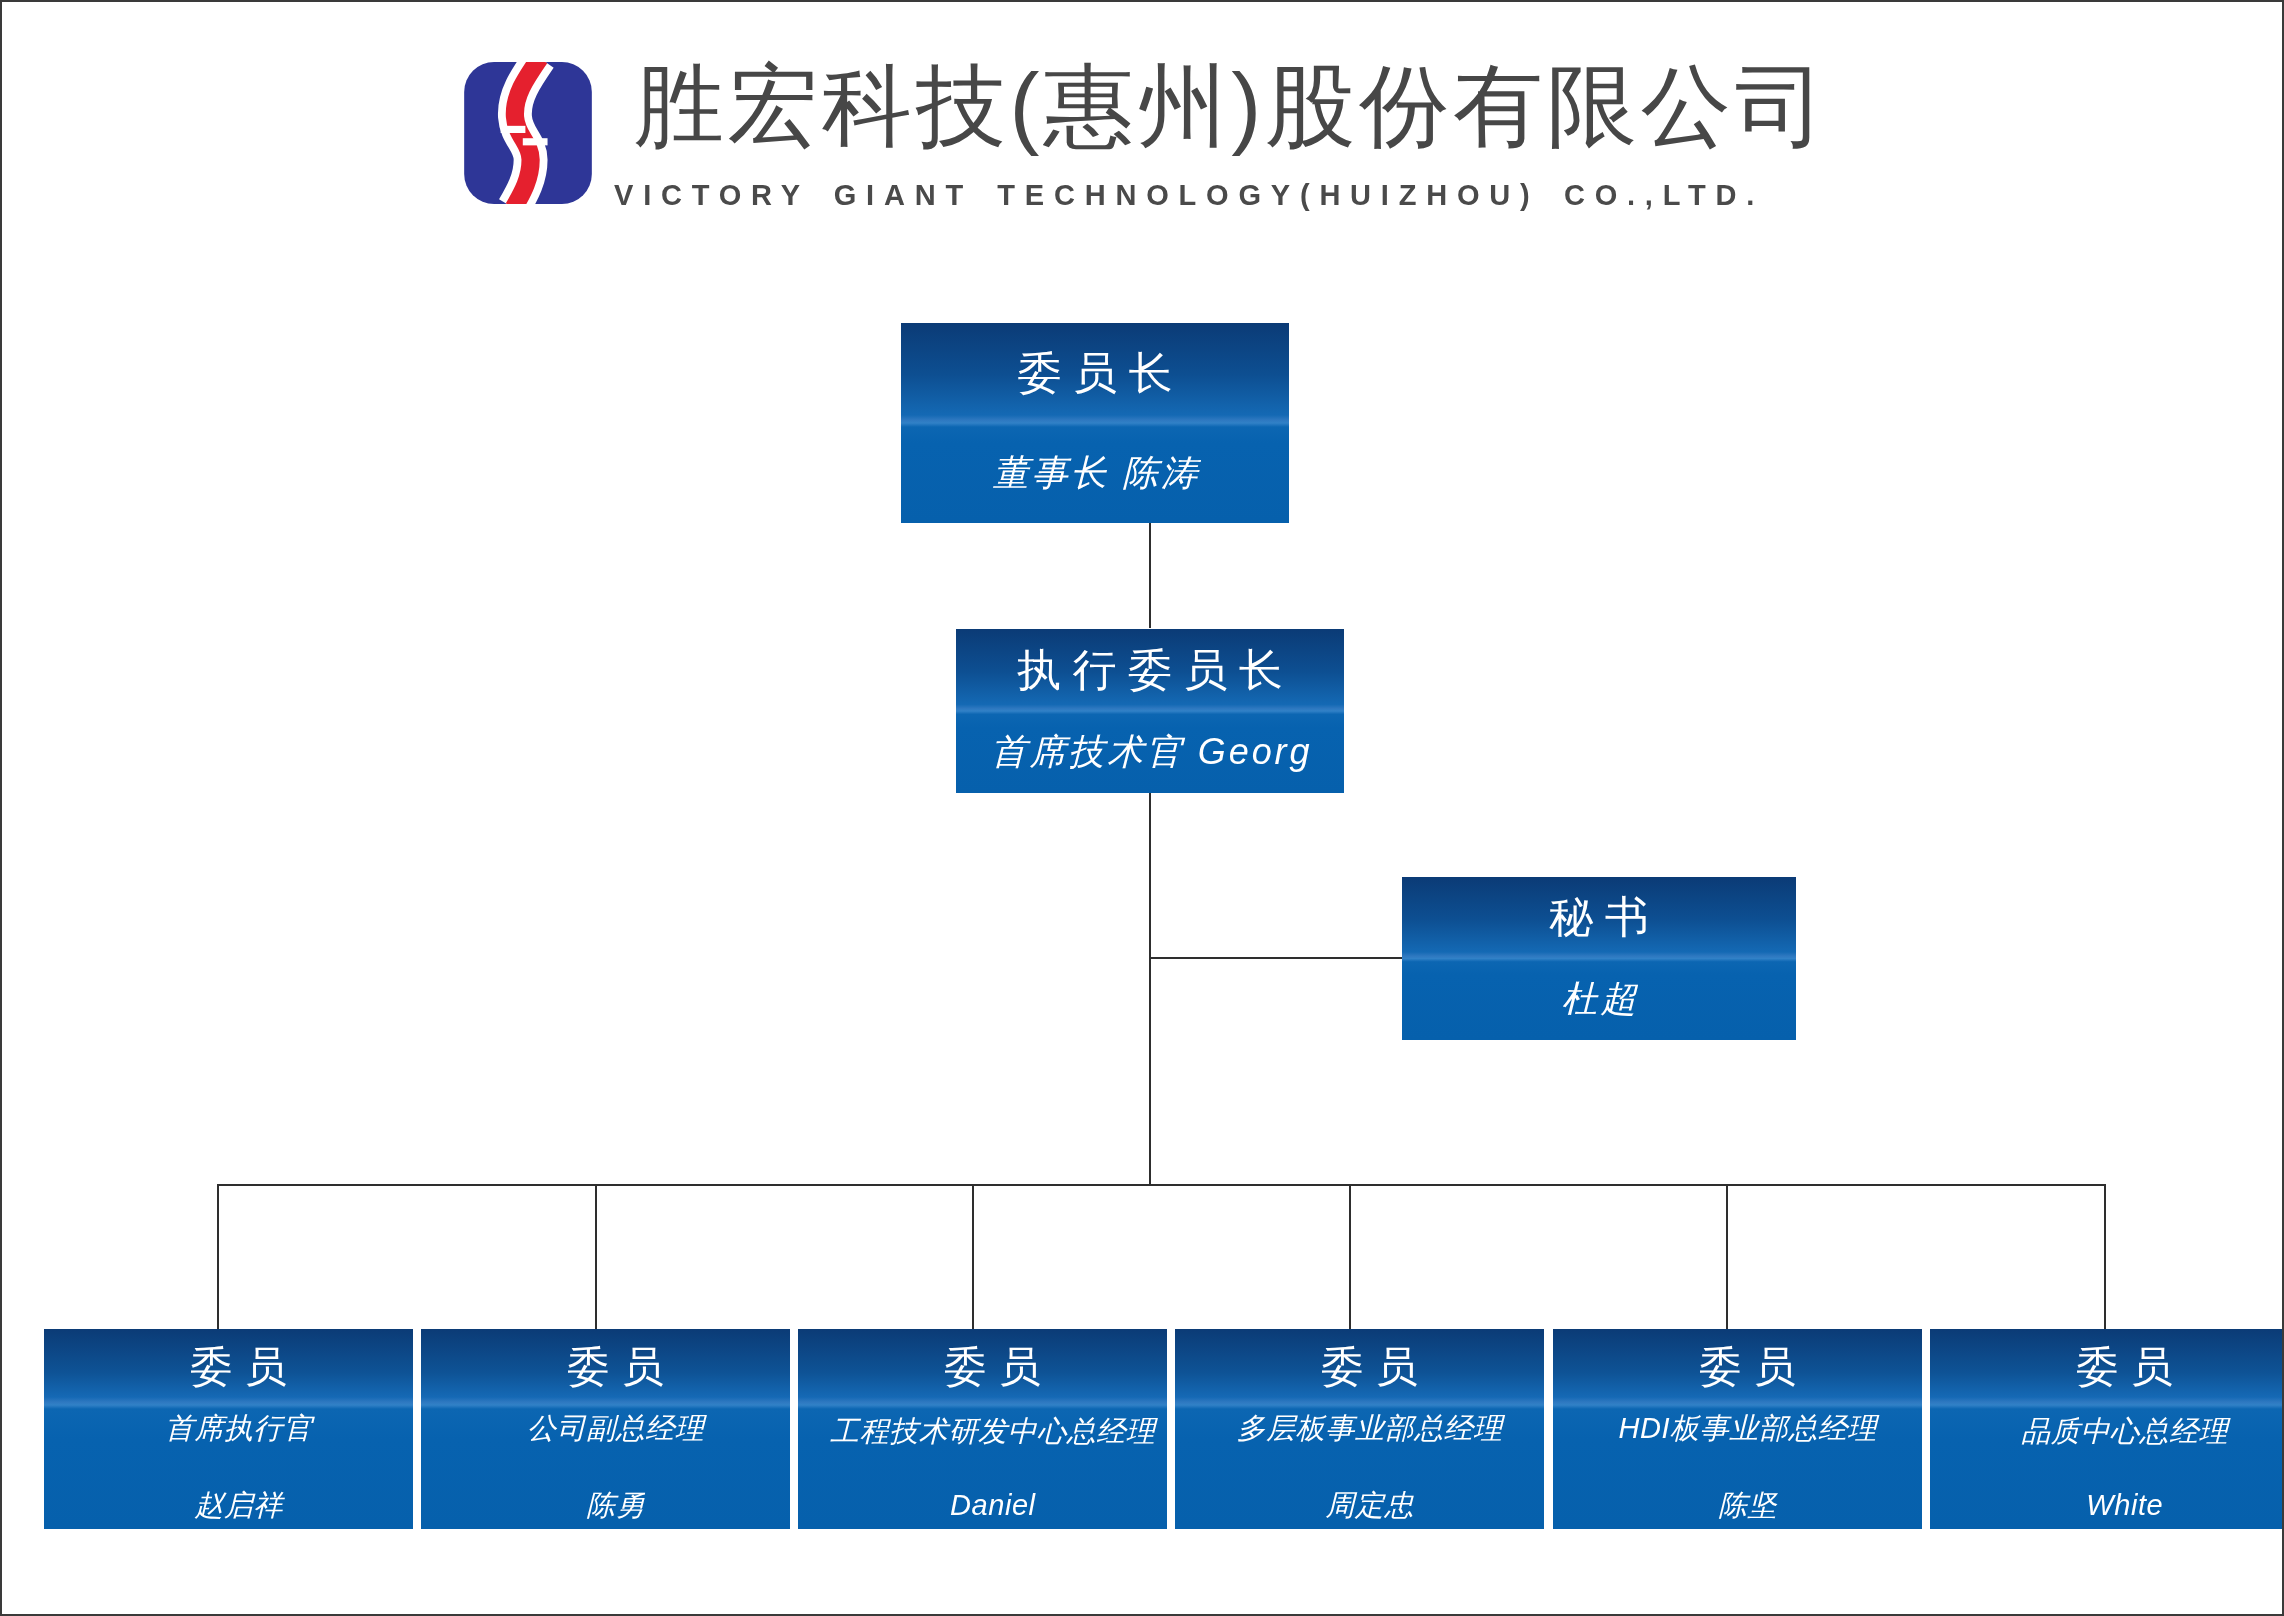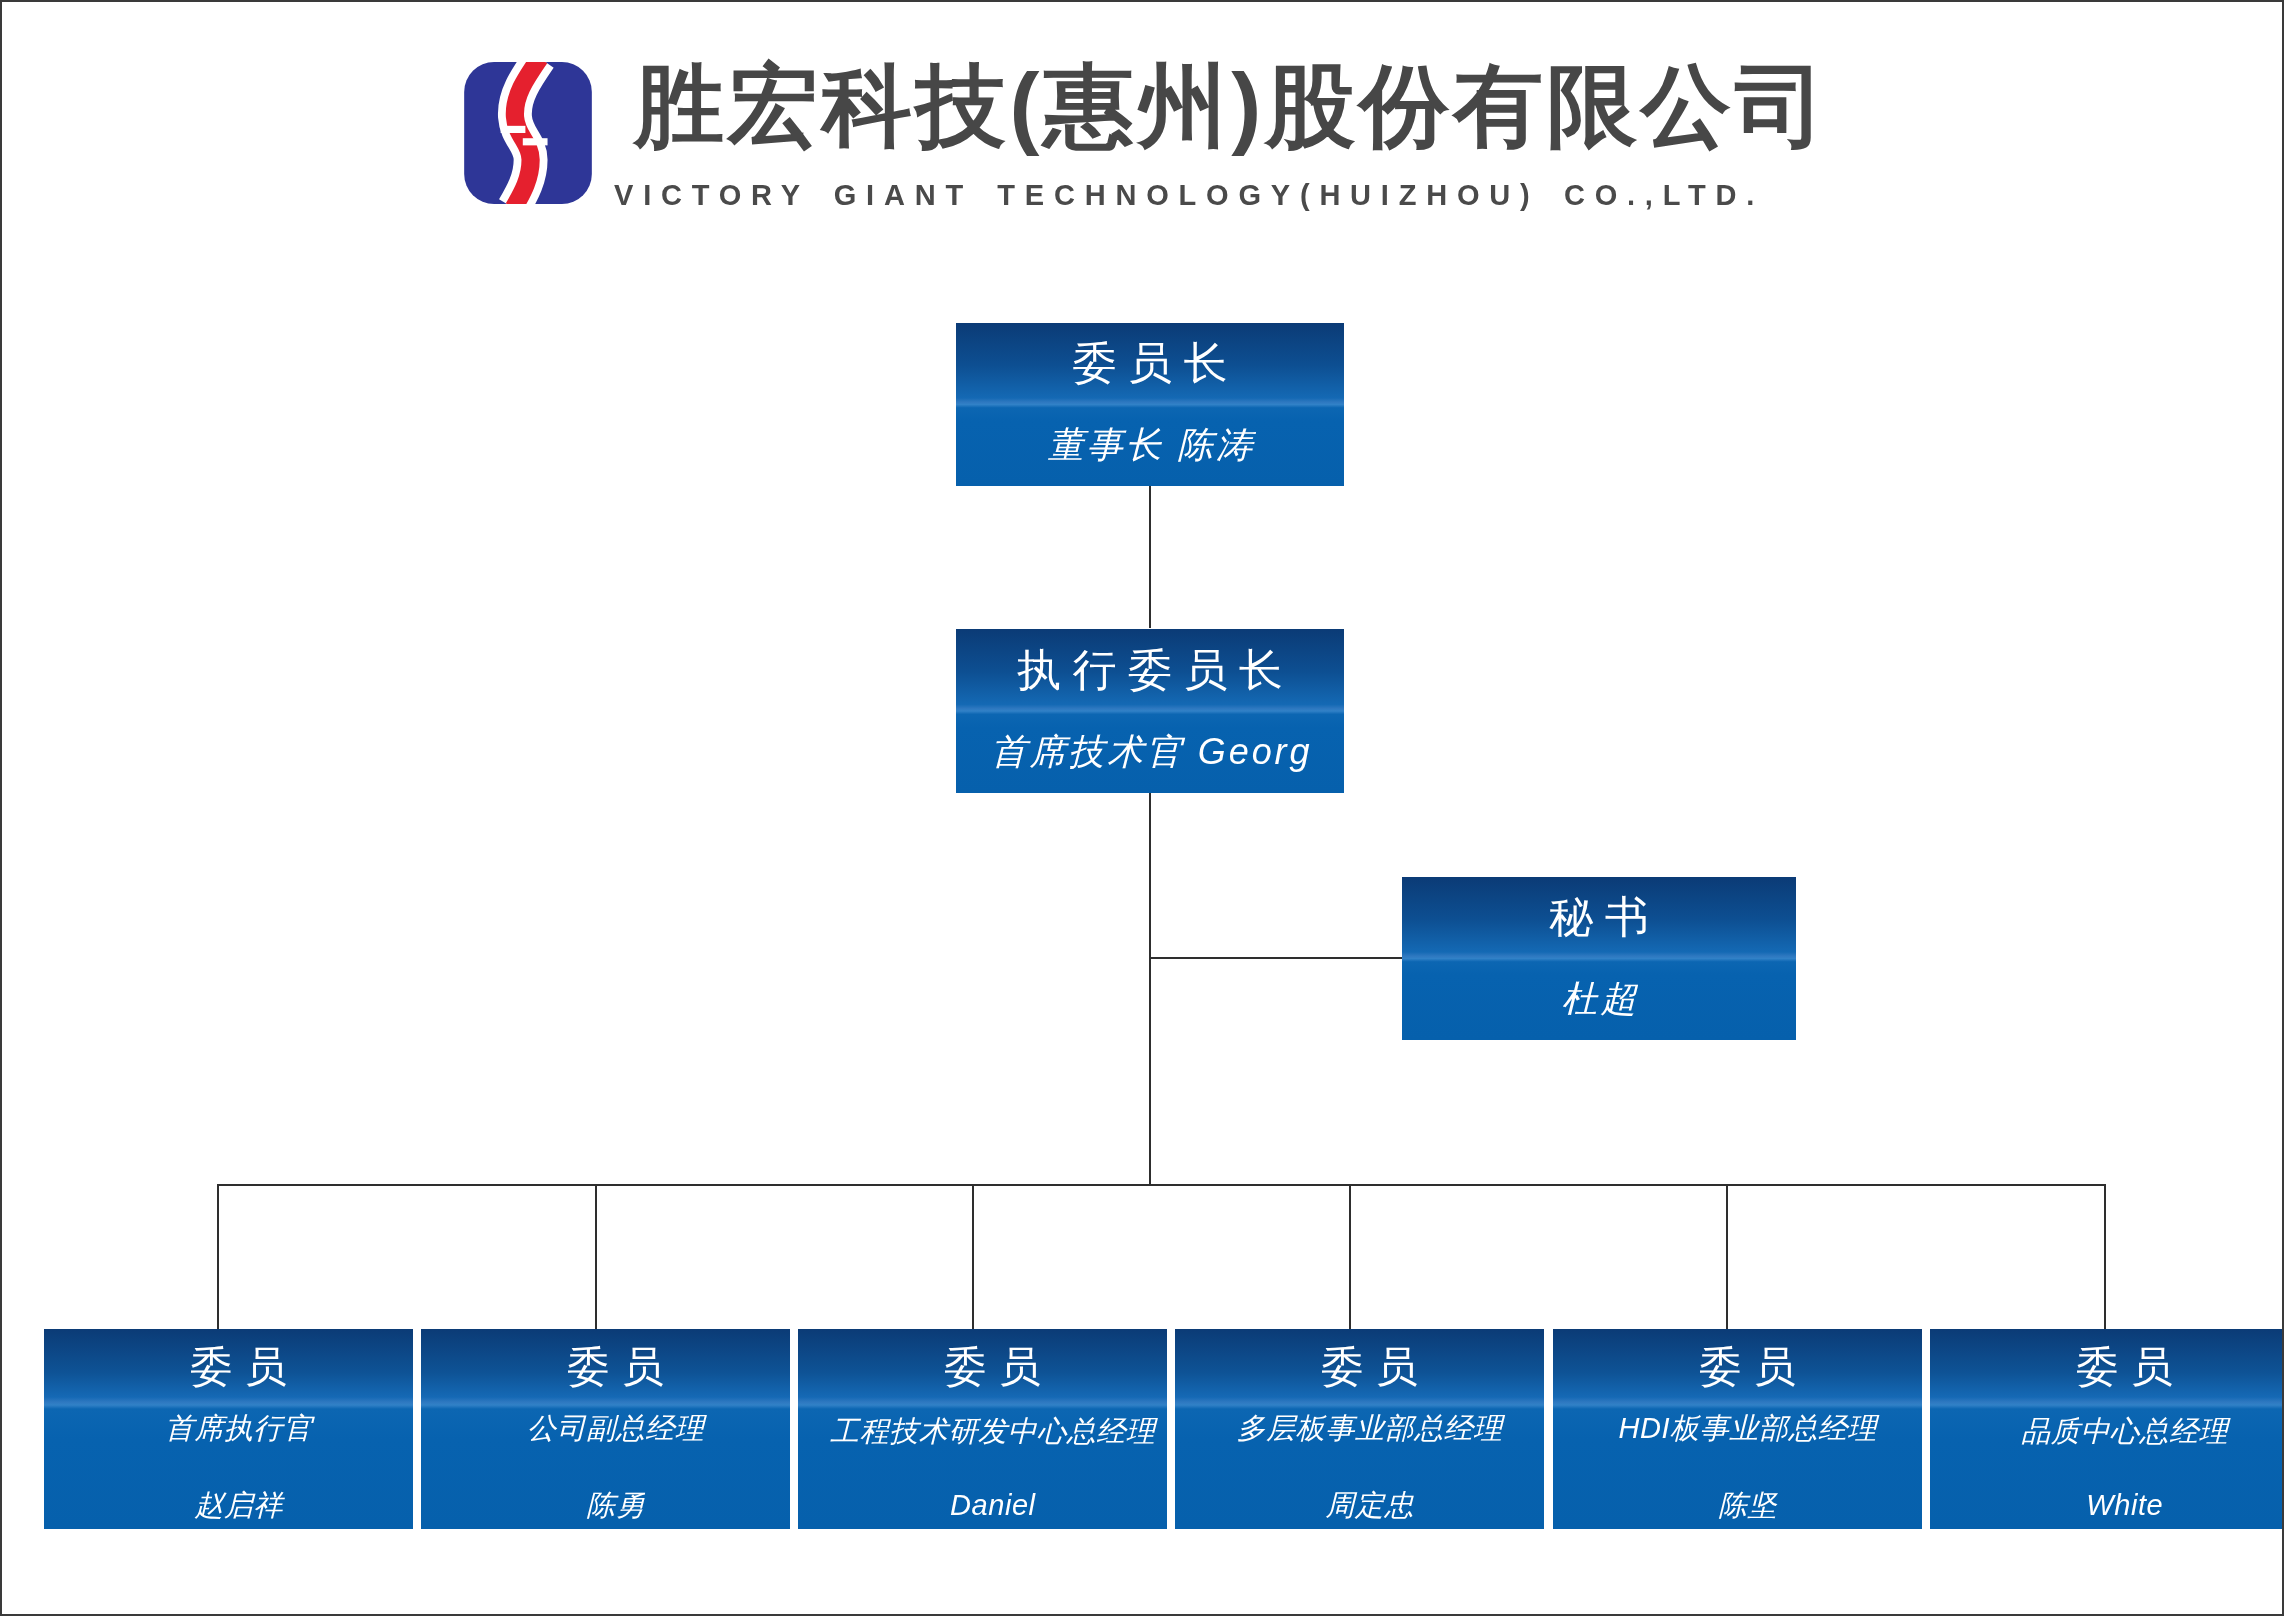--- a/index.html
+++ b/index.html
@@ -13,21 +13,21 @@
     overflow:hidden;
   }
 
   
   .logo{
     position:absolute;left:462px;top:60px;width:128px;height:142px;
   }
   .title-zh{
     position:absolute;left:632px;top:55px;
     font-size:90px;line-height:1.1;
-    font-weight:700;color:#474747;
+    font-weight:400;color:#474747;
     letter-spacing:3.9px;white-space:nowrap;
   }
   .title-en{
     position:absolute;left:612px;top:177px;
     font-size:29px;font-weight:700;color:#4a4a4a;
     letter-spacing:9.8px;word-spacing:6.5px;white-space:nowrap;
   }
 
   
   .line{position:absolute;background:#2e2e2e;}
@@ -48,21 +48,21 @@
   .seam50{
     background:linear-gradient(to bottom,
       #0b3b76 0%, #0d4f92 26%, #1469b4 46%, #2e78c0 48.5%,
       #3181c7 50%, #0c66b2 52%, #0762af 60%, #0660ac 100%);
   }
   .seam38{
     background:linear-gradient(to bottom,
       #0b3b76 0%, #0e5396 22%, #1569b5 34%, #2e78c0 36.5%,
       #3181c7 38%, #0c66b2 40%, #0762af 55%, #0660ac 100%);
   }
-  .box-chairman{left:954px;top:321px;width:388px;height:163px;}
+  .box-chairman{left:899px;top:321px;width:388px;height:200px;}
   .box-exec{left:954px;top:627px;width:388px;height:164px;}
   .box-secretary{left:1400px;top:875px;width:394px;height:163px;}
   .bbox{top:1327px;width:349px;height:200px;padding-left:20px;}
   .b1{left:42px;} .b2{left:419px;} .b3{left:796px;}
   .b4{left:1173px;} .b5{left:1551px;} .b6{left:1928px;}
 
   .title-sec{
     height:50%;display:flex;align-items:center;justify-content:center;
     font-size:44px;font-weight:500;
     letter-spacing:0.26em;text-indent:0.26em;white-space:nowrap;

